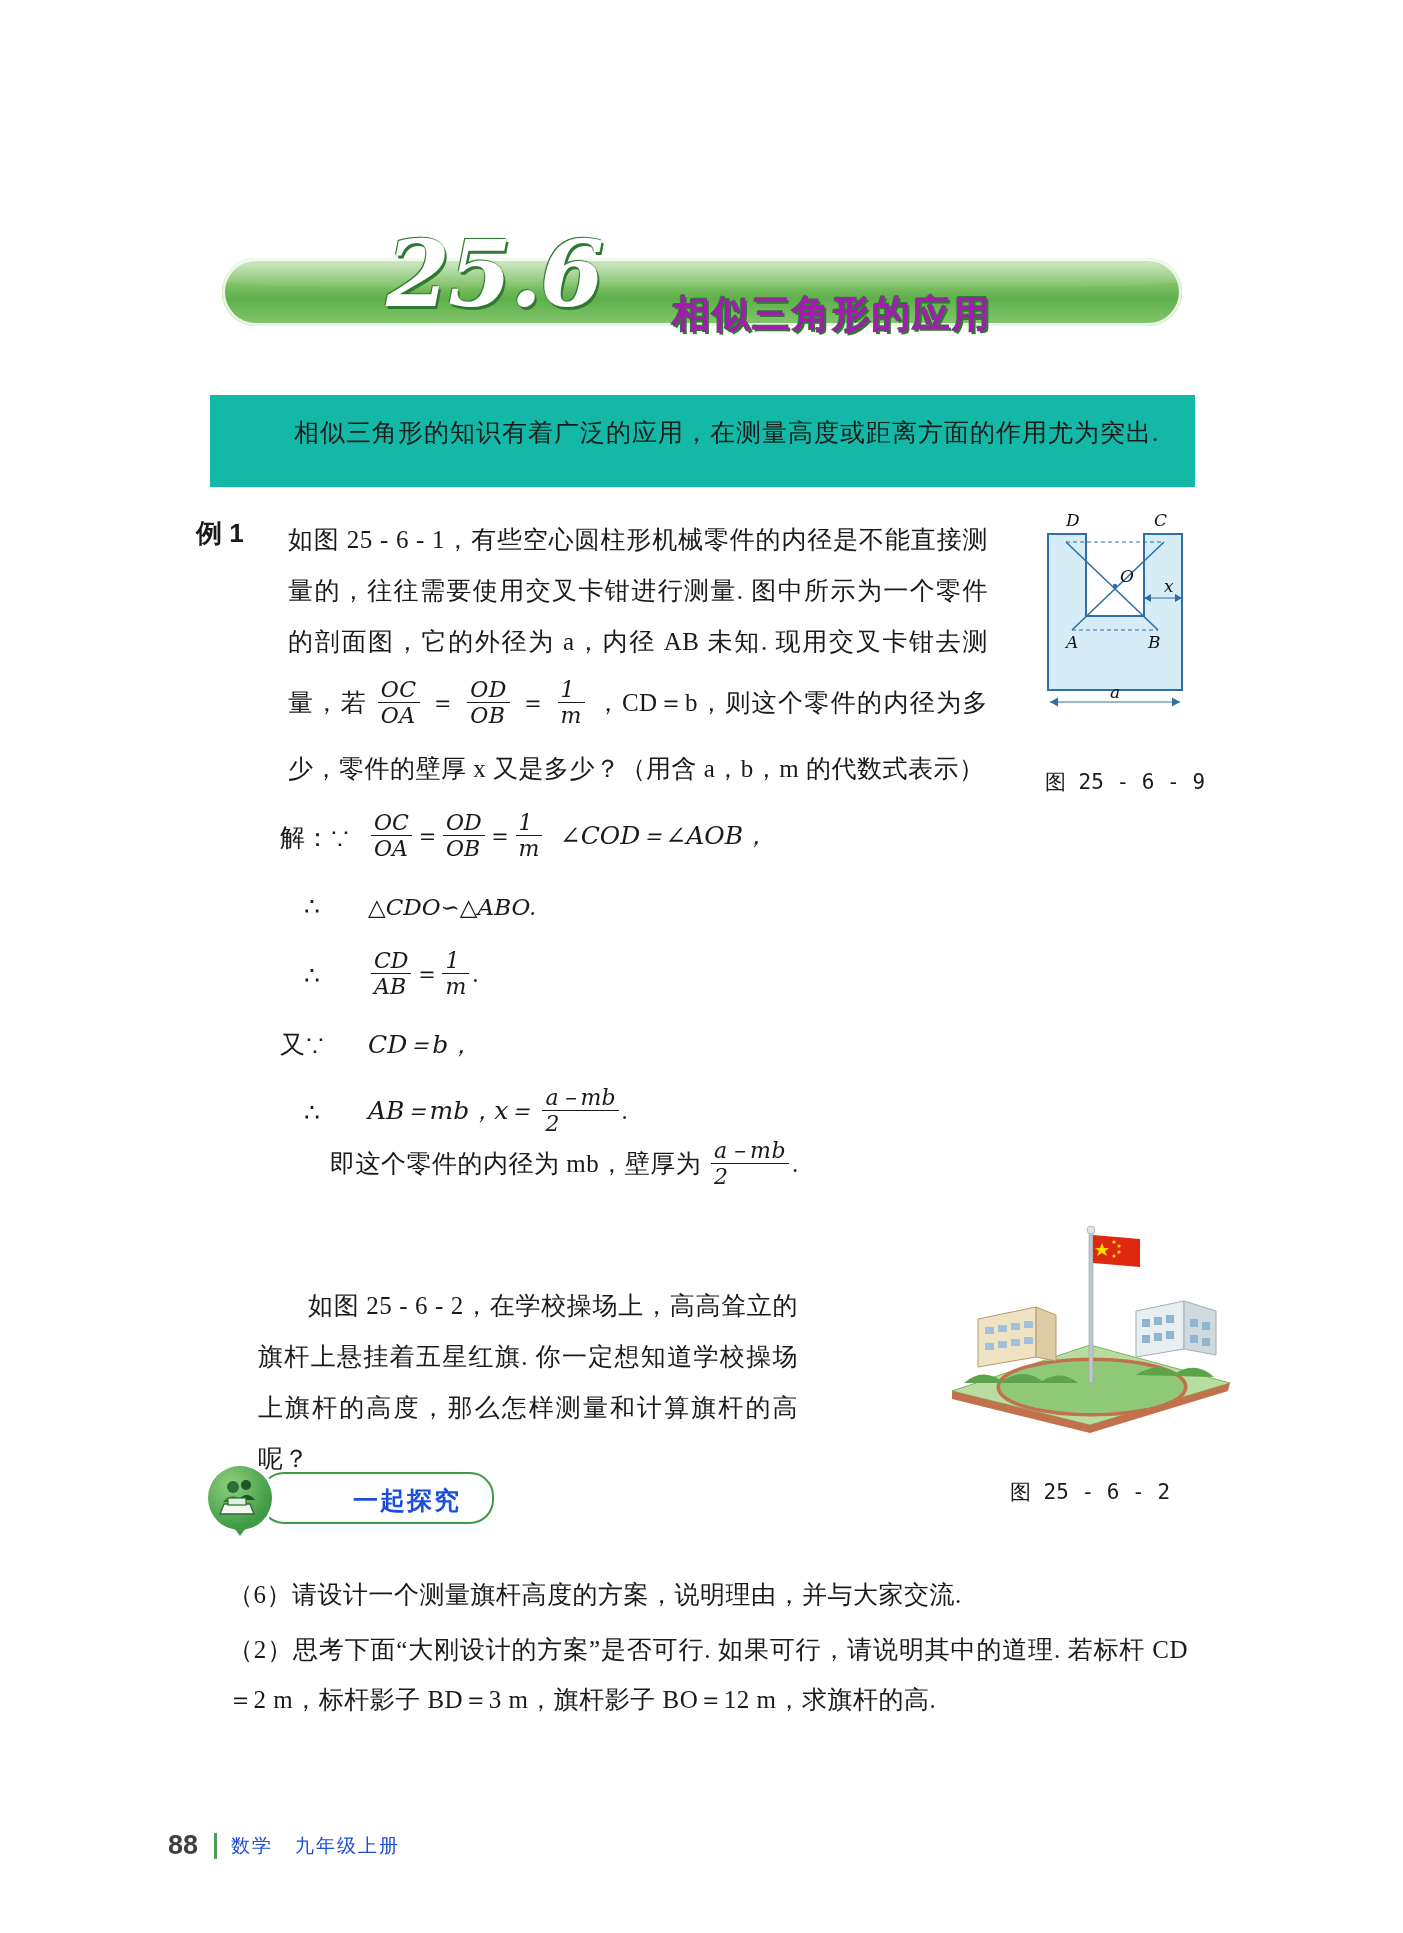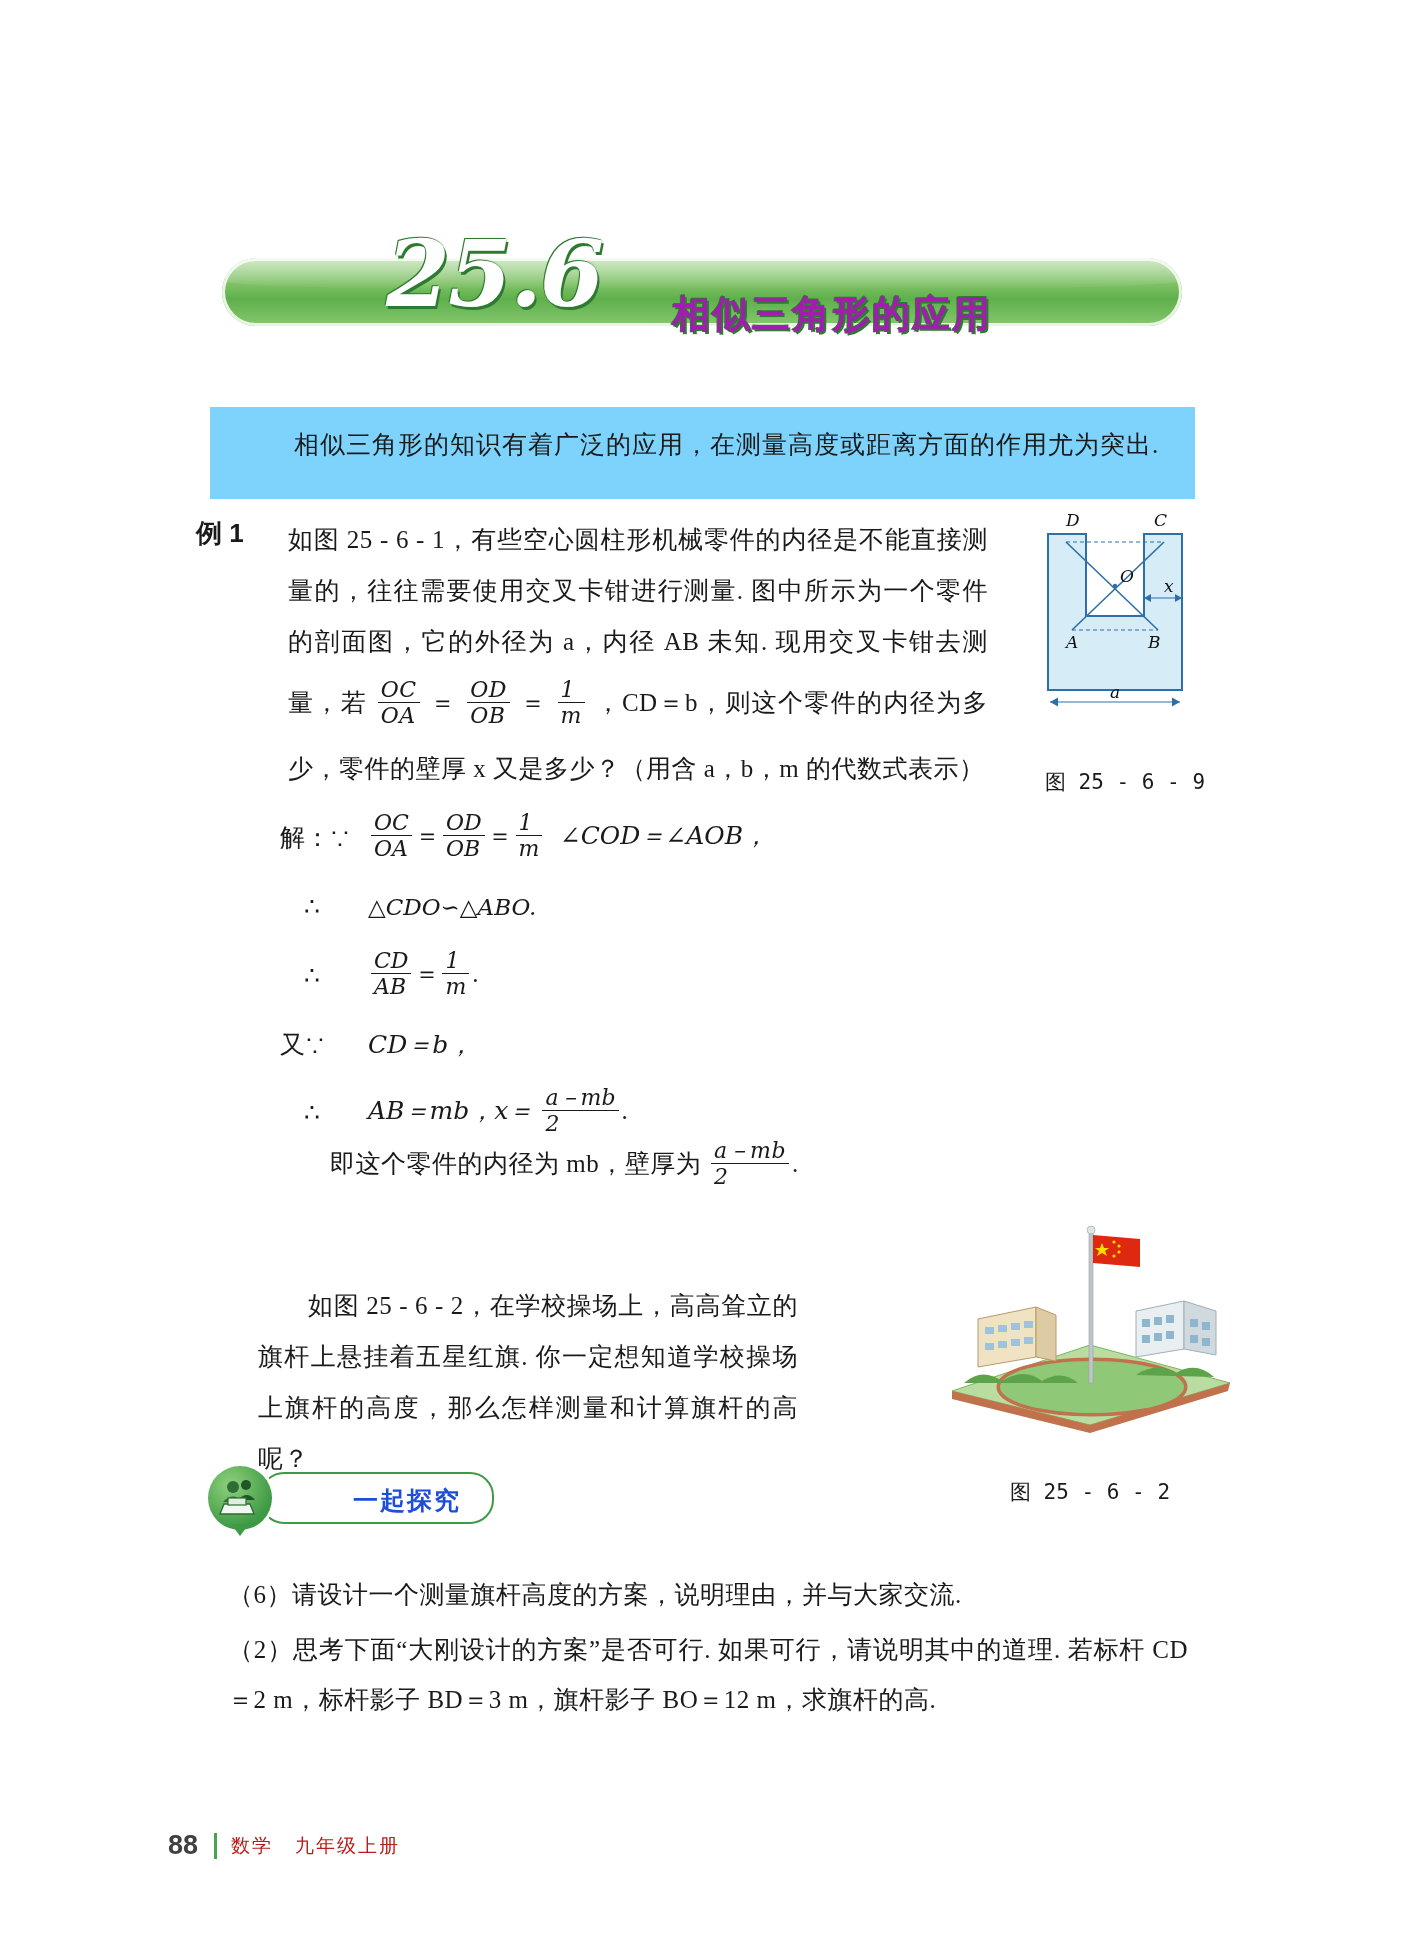--- a/index.html
+++ b/index.html
@@ -41,22 +41,22 @@
     font-family:"Liberation Sans", sans-serif;
     font-weight:bold; font-size:38px; letter-spacing:2px;
     color:#a21caf;
     text-shadow:2px 2px 0 #2f7a32, -1px 0 0 #2f7a32, 0 -1px 0 #2f7a32;
     z-index:3;
     margin-top:24px;
   }
 
   
   .intro {
-    position:absolute; left:210px; top:407px; width:985px; height:92px;
-    background:#7dd3fc;
+    position:absolute; left:210px; top:395px; width:985px; height:92px;
+    background:#14b8a6;
     box-sizing:border-box;
     padding:16px 34px 0 34px;
   }
   .intro p {
     margin:0;
     font-size:25px; line-height:44px;
     letter-spacing:1px;
     text-indent:50px;
   }
 
@@ -151,21 +151,21 @@
     font-size:25px; line-height:50px; letter-spacing:.5px;
     text-align:justify;
   }
   .q1 { top:1570px; }
   .q2 { top:1625px; }
 
   
   .footer { position:absolute; left:168px; top:1830px; display:flex; align-items:center; }
   .pg { font-family:"Liberation Sans", sans-serif; font-size:27px; color:#404040; font-weight:bold; }
   .fbar { width:3px; height:26px; background:#4aa14f; margin:0 14px 0 16px; }
-  .fsub { font-family:"Liberation Sans", sans-serif; font-size:19px; color:#b91c1c; letter-spacing:2px; }
+  .fsub { font-family:"Liberation Sans", sans-serif; font-size:19px; color:#1d4ed8; letter-spacing:2px; }
   .fsub span:last-child{ margin-left:22px; }
 </style>
 </head>
 <body>
 
 <div class="page">
 
   <div class="banner"></div>
   <div class="banner-num">25.6</div>
   <div class="banner-title">相似三角形的应用</div>

